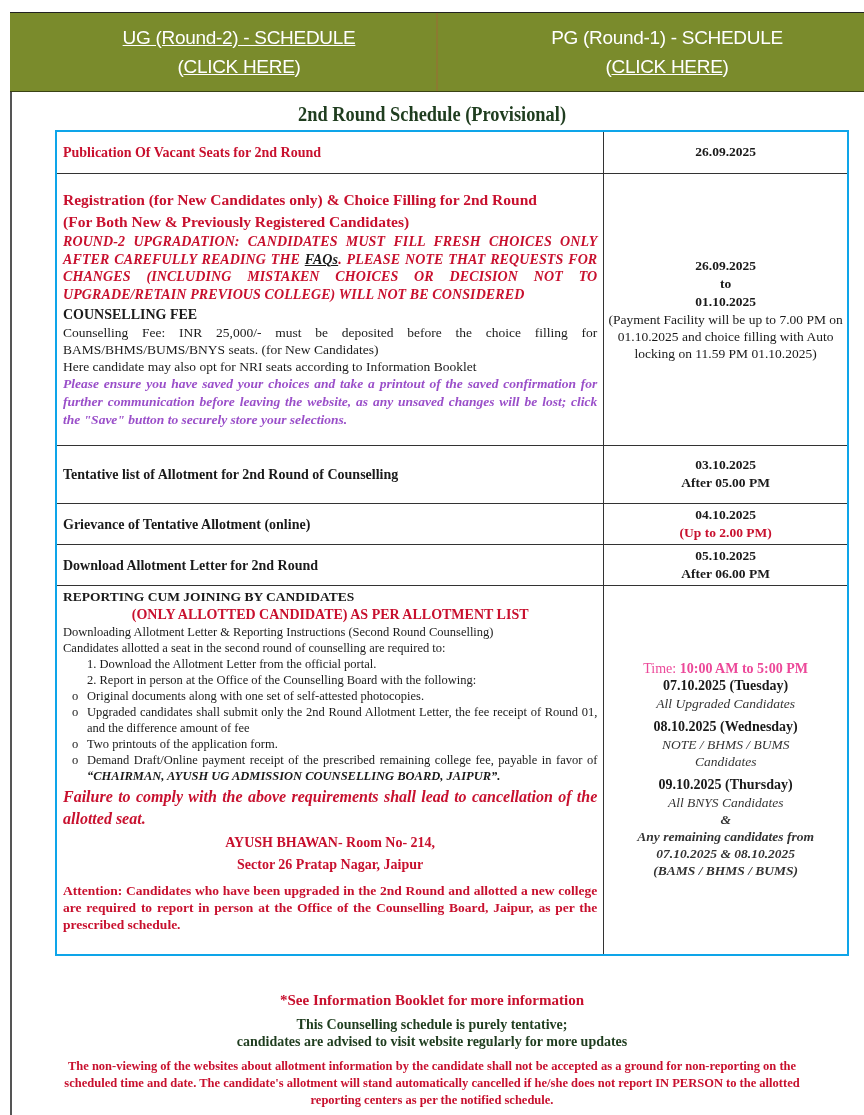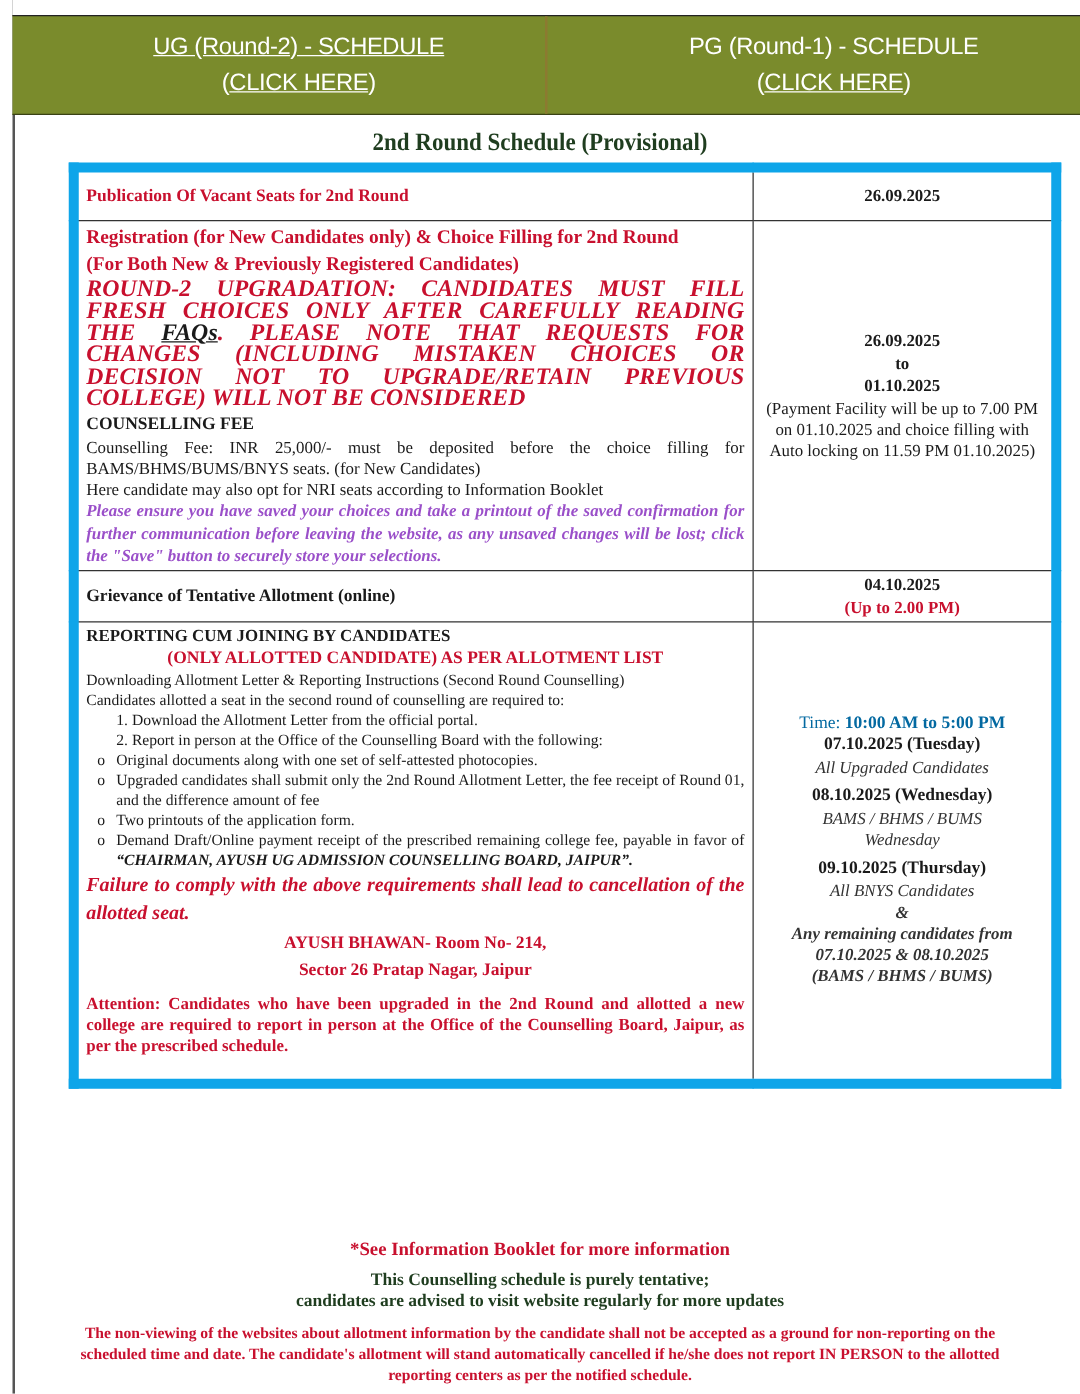--- a/index.html
+++ b/index.html
@@ -34,21 +34,21 @@
 
     .schedule-title {
       position: absolute; left: 0; width: 864px; top: 103px; text-align: center;
       font-weight: bold; font-size: 20px; color: #1f3d1f;
       font-family: "Liberation Serif", serif;
       transform: scaleX(0.92);
     }
 
     table.schedule {
       position: absolute; left: 55px; top: 130px; width: 794px;
-      border-collapse: collapse; border: 8px solid #0ea5e9;
+      border-collapse: collapse; border: 2px solid #0ea5e9;
       font-family: "Liberation Serif", serif;
     }
     table.schedule td { border: 1.5px solid #333; vertical-align: middle; }
     table.schedule td.event { width: 555px; padding: 2px 6px; }
     table.schedule td.date { width: 246px; text-align: center; padding: 2px 4px; font-size: 13.5px; }
 
     .red { color: #c8102e; }
     .bold { font-weight: bold; }
     .ev-title { font-weight: bold; font-size: 14px; }
     .ev-red { color: #c8102e; font-weight: bold; font-size: 14px; }
@@ -56,21 +56,21 @@
     .r-pub td { height: 42px; }
     .r-reg td { height: 272px; }
     .r-tent td { height: 58px; }
     .r-griev td { height: 37px; }
     .r-prov td { height: 36px; }
     .r-down td { height: 39px; }
     .r-report td { height: 370px; }
 
     .reg-line1 { font-size: 15.5px; font-weight: bold; color: #c8102e; line-height: 22px; }
     .reg-line2 { font-size: 15.5px; font-weight: bold; color: #c8102e; line-height: 22px; }
-    .reg-caps { font-size: 19px; font-weight: bold; font-style: italic; color: #c8102e; line-height: 17.5px; text-align: justify; text-align-last: left; letter-spacing: 0.1px; }
+    .reg-caps { font-size: 14px; font-weight: bold; font-style: italic; color: #c8102e; line-height: 17.5px; text-align: justify; text-align-last: left; letter-spacing: 0.1px; }
     .reg-caps .faq { color: #1a1a1a; text-decoration: underline; }
     .fee-head { font-weight: bold; font-size: 14px; margin-top: 3px; line-height: 18px; }
     .fee-text { font-size: 13.5px; line-height: 17px; text-align: justify; }
     .save-note { font-size: 13.5px; line-height: 18px; font-style: italic; font-weight: bold; color: #9a4fc9; text-align: justify; text-align-last: left; }
 
     .date-bold { font-weight: bold; font-size: 13.5px; line-height: 18px; }
     .date-note { font-size: 13.5px; line-height: 17px; }
 
     .rep-head { font-weight: bold; font-size: 13.5px; line-height: 18px; }
     .rep-sub { font-weight: bold; font-size: 14px; color: #c8102e; text-align: center; line-height: 18px; }
@@ -80,21 +80,21 @@
     .rep-bullets { font-size: 12.5px; line-height: 16px; }
     .rep-bullets .b { display: flex; }
     .rep-bullets .b .dot { width: 24px; flex: none; text-align: center; }
     .rep-bullets .b .txt { flex: 1; text-align: justify; text-align-last: left; }
     .chair { font-weight: bold; font-style: italic; }
     .failure { font-weight: bold; font-style: italic; color: #c8102e; font-size: 16px; line-height: 22px; text-align: justify; text-align-last: left; margin-top: 2px; }
     .address { font-weight: bold; color: #c8102e; text-align: center; font-size: 14px; line-height: 22px; margin-top: 2px; }
     .attention { font-weight: bold; color: #c8102e; font-size: 13.5px; line-height: 17px; text-align: justify; text-align-last: left; margin-top: 6px; }
 
     .rep-dates { text-align: center; }
-    .time-line { color: #0369a1; font-size: 14px; }
+    .time-line { color: #ec4899; font-size: 14px; }
     .time-line .bold { font-weight: bold; }
     .day-date { font-weight: bold; font-size: 14px; line-height: 18px; color: #1a1a1a; }
     .day-desc { font-style: italic; font-size: 13.5px; line-height: 17px; color: #333; margin-bottom: 6px; }
     .day-bold-ital { font-style: italic; font-weight: bold; font-size: 13.5px; line-height: 17px; color: #333; }
 
     .footer { position: absolute; left: 0; width: 864px; text-align: center; font-family: "Liberation Serif", serif; }
     .f-booklet { top: 992px; color: #c8102e; font-weight: bold; font-size: 15px; }
     .f-tentative { top: 1016px; color: #1f3d1f; font-weight: bold; font-size: 14px; line-height: 17px; }
     .f-nonview { top: 1058px; color: #c8102e; font-weight: bold; font-size: 12.5px; line-height: 17px; padding: 0 60px; }
   </style>
@@ -139,32 +139,50 @@
       <div class="save-note">Please ensure you have saved your choices and take a printout of the saved confirmation for further communication before leaving the website, as any unsaved changes will be lost; click the "Save" button to securely store your selections.</div>
     </td>
     <td class="date">
       <div class="date-bold">26.09.2025</div>
       <div class="date-bold">to</div>
       <div class="date-bold">01.10.2025</div>
       <div class="date-note">(Payment Facility will be up to 7.00 PM on 01.10.2025 and choice filling with Auto locking on 11.59 PM 01.10.2025)</div>
     </td>
   </tr>
 
+  <tr class="r-tent">
+    <td class="event">
+      <span class="ev-title">Tentative list of Allotment for 2nd Round of Counselling</span>
+    </td>
+    <td class="date">
+      <div class="date-bold">03.10.2025</div>
+      <div class="date-bold">After 05.00 PM</div>
+    </td>
+  </tr>
 
   <tr class="r-griev">
     <td class="event">
       <span class="ev-title">Grievance of Tentative Allotment (online)</span>
     </td>
     <td class="date">
       <div class="date-bold">04.10.2025</div>
       <div class="date-bold red">(Up to 2.00 PM)</div>
     </td>
   </tr>
 
 
+  <tr class="r-down">
+    <td class="event">
+      <span class="ev-title">Download Allotment Letter for 2nd Round</span>
+    </td>
+    <td class="date">
+      <div class="date-bold">05.10.2025</div>
+      <div class="date-bold">After 06.00 PM</div>
+    </td>
+  </tr>
 
   <tr class="r-report">
     <td class="event" style="vertical-align:top;">
       <div class="rep-head">REPORTING CUM JOINING BY CANDIDATES</div>
       <div class="rep-sub">(ONLY ALLOTTED CANDIDATE) AS PER ALLOTMENT LIST</div>
       <div class="rep-text">Downloading Allotment Letter &amp; Reporting Instructions (Second Round Counselling)</div>
       <div class="rep-text">Candidates allotted a seat in the second round of counselling are required to:</div>
       <div class="rep-steps">
         <div>1.   Download the Allotment Letter from the official portal.</div>
         <div>2.   Report in person at the Office of the Counselling Board with the following:</div>
@@ -190,21 +208,21 @@
       <div class="failure">Failure to comply with the above requirements shall lead to cancellation of the allotted seat.</div>
       <div class="address">AYUSH BHAWAN- Room No- 214,</div>
       <div class="address" style="margin-top:0">Sector 26 Pratap Nagar, Jaipur</div>
       <div class="attention">Attention: Candidates who have been upgraded in the 2nd Round and allotted a new college are required to report in person at the Office of the Counselling Board, Jaipur, as per the prescribed schedule.</div>
     </td>
     <td class="date rep-dates">
       <div class="time-line"><span>Time: </span><span class="bold">10:00 AM to 5:00 PM</span></div>
       <div class="day-date">07.10.2025 (Tuesday)</div>
       <div class="day-desc">All Upgraded Candidates</div>
       <div class="day-date">08.10.2025 (Wednesday)</div>
-      <div class="day-desc" style="padding:0 40px">BAMS / BHMS / BUMS Wednesday</div>
+      <div class="day-desc" style="padding:0 40px">NOTE / BHMS / BUMS Candidates</div>
       <div class="day-date">09.10.2025 (Thursday)</div>
       <div class="day-desc" style="margin-bottom:0">All BNYS Candidates</div>
       <div class="day-bold-ital">&amp;</div>
       <div class="day-bold-ital">Any remaining candidates from</div>
       <div class="day-bold-ital">07.10.2025 &amp; 08.10.2025</div>
       <div class="day-bold-ital">(BAMS / BHMS / BUMS)</div>
     </td>
   </tr>
 </tbody>
   </table>

